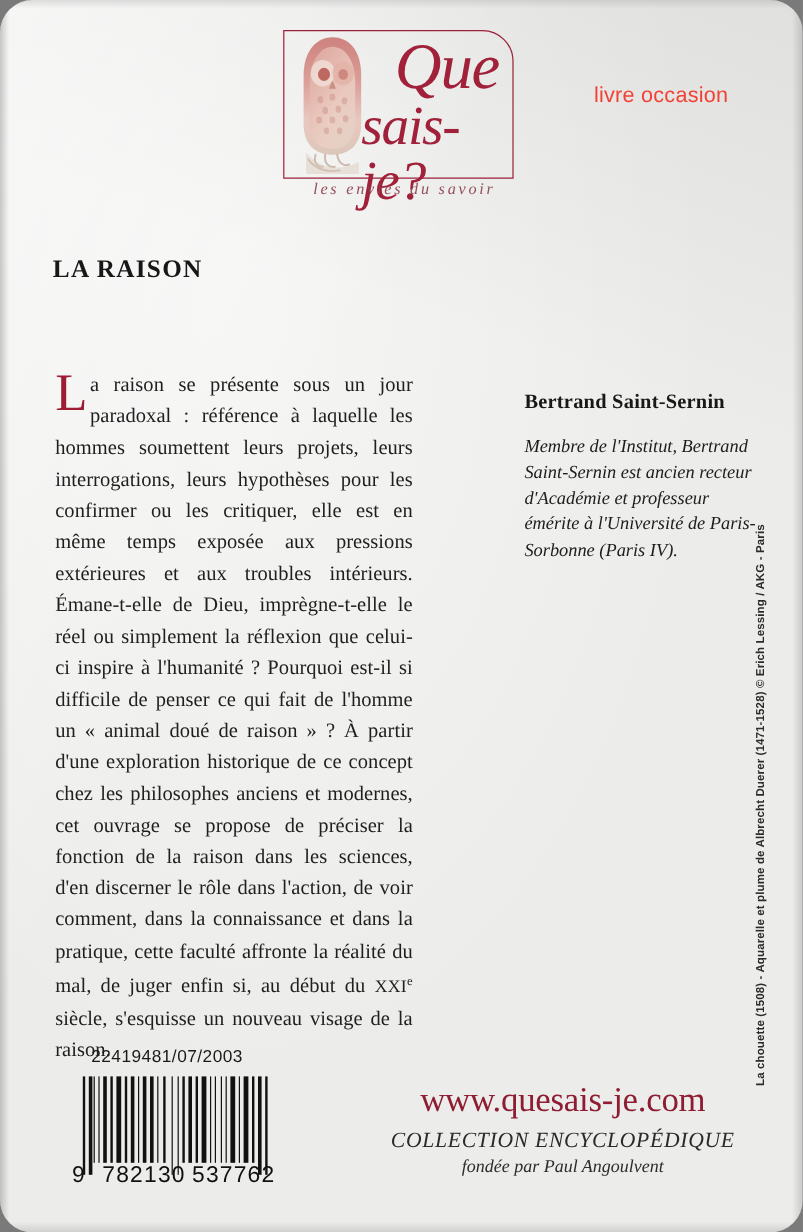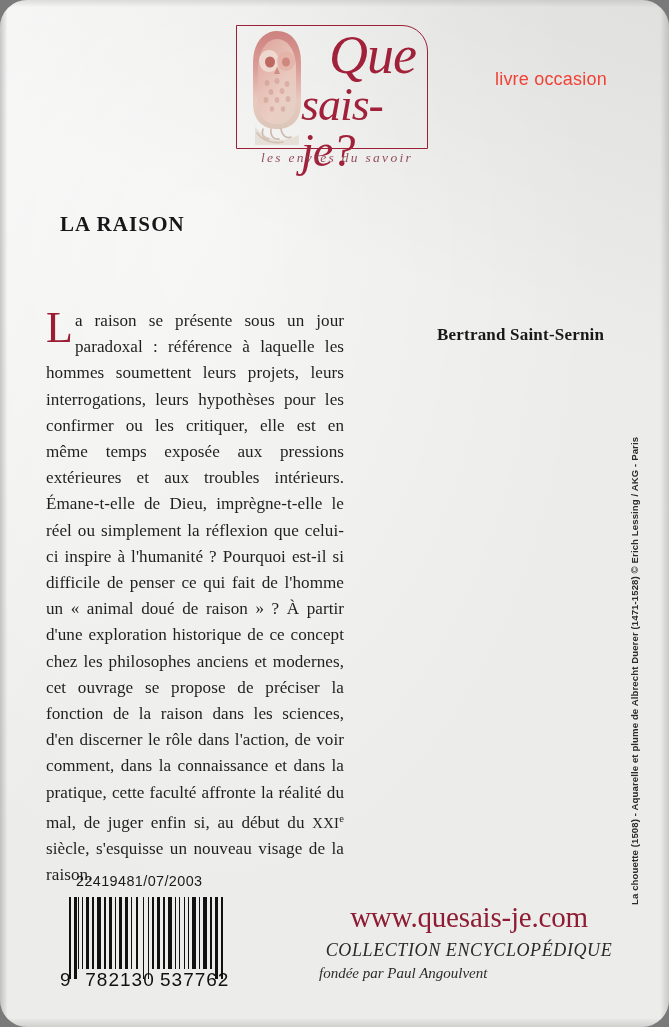--- a/index.html
+++ b/index.html
@@ -104,21 +104,21 @@
     top: 69px;
     font-family: "Liberation Sans", sans-serif;
     font-size: 18px;
     color: #f24136;
     letter-spacing: 0.2px;
   }
 
   
   .book-title {
     position: absolute;
-    left: 60px;
+    left: 44px;
     top: 212px;
     font-family: "Liberation Serif", serif;
     font-size: 21px;
     font-weight: bold;
     letter-spacing: 1.1px;
     color: #171717;
   }
 
   
   .blurb {
@@ -262,21 +262,21 @@
     font-style: italic;
     font-size: 18px;
     letter-spacing: 0.6px;
     color: #2a2a2a;
   }
   .founder-line {
     position: absolute;
     left: 319px;
     top: 965px;
     width: 300px;
-    text-align: left;
+    text-align: center;
     font-family: "Liberation Serif", serif;
     font-style: italic;
     font-size: 15px;
     color: #2c2c2c;
   }
 </style>
 </head>
 <body>
 
 <div class="cover">
@@ -337,20 +337,21 @@
 
   <div class="livre-occasion">livre occasion</div>
 
   <div class="book-title">LA RAISON</div>
 
   <div class="blurb">
     <span class="dropcap">L</span><span>a raison se présente sous un jour paradoxal : référence à laquelle les hommes soumettent leurs projets, leurs interrogations, leurs hypothèses pour les confirmer ou les critiquer, elle est en même temps exposée aux pressions extérieures et aux troubles intérieurs. Émane-t-elle de Dieu, imprègne-t-elle le réel ou simplement la réflexion que celui-ci inspire à l'humanité ? Pourquoi est-il si difficile de penser ce qui fait de l'homme un « animal doué de raison » ? À partir d'une exploration historique de ce concept chez les philosophes anciens et modernes, cet ouvrage se propose de préciser la fonction de la raison dans les sciences, d'en discerner le rôle dans l'action, de voir comment, dans la connaissance et dans la pratique, cette faculté affronte la réalité du mal, de juger enfin si, au début du </span><span class="sc">XXI</span><sup>e</sup><span> siècle, s'esquisse un nouveau visage de la raison.</span>
   </div>
 
   <div class="author-name">Bertrand Saint-Sernin</div>
+  <div class="author-bio">Membre de l'Institut, Bertrand Saint-Sernin est ancien recteur d'Académie et professeur émérite à l'Université de Paris-Sorbonne (Paris IV).</div>
 
   <div class="credit-vertical">La chouette (1508) - Aquarelle et plume de Albrecht Duerer (1471-1528) © Erich Lessing / AKG - Paris</div>
 
   <div class="barcode-ref">22419481/07/2003</div>
   <div class="barcode-wrap">
     <div class="barcode-bars" id="barcode-bars">
         <i class="tall" style="width: 3.1px;"></i>
         <i class="g" style="width: 1.55px;"></i>
         <i class="tall" style="width: 3.1px;"></i>
         <i style="width: 1.55px;"></i>

